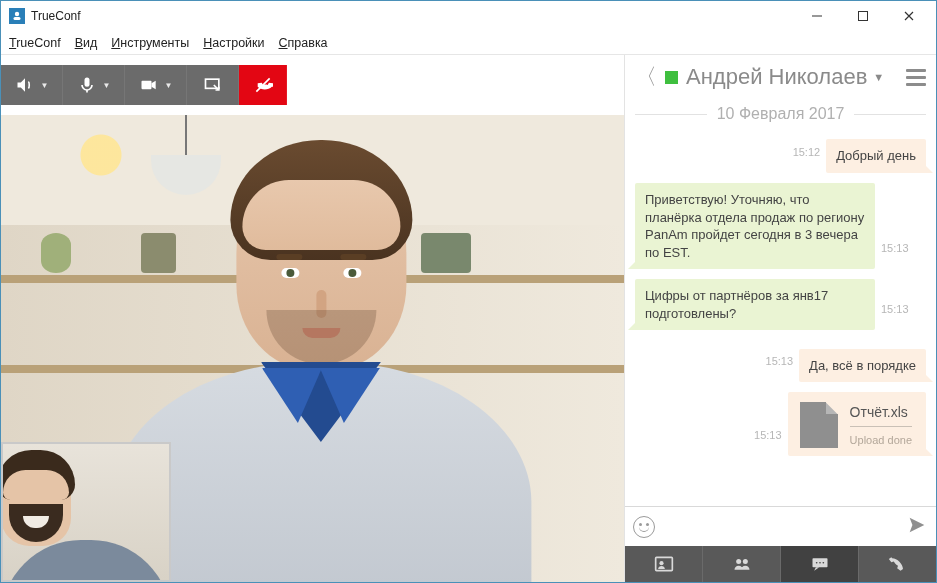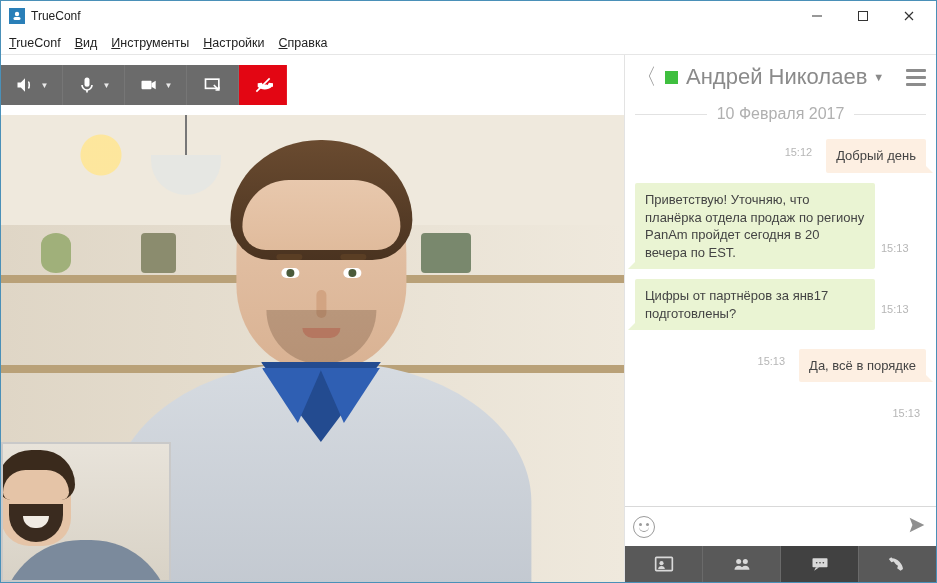--- a/index.html
+++ b/index.html
@@ -89,21 +89,21 @@
 
   .chat-body{flex:1;overflow:hidden;padding:4px 10px 6px 10px;font-size:13px;color:#444;}
   .date-sep{display:flex;align-items:center;color:#b0b0b0;font-size:16px;margin:2px 0 8px;}
   .date-sep:before,.date-sep:after{content:"";flex:1;height:1px;background:#e2e2e2;}
   .date-sep span{padding:0 10px;}
 
   .row-msg{display:flex;align-items:flex-end;margin-bottom:10px;}
   .row-msg.right-al{justify-content:flex-end;}
   .ts{font-size:11px;color:#b6b6b6;margin:15px 6px;}
   .bubble{max-width:240px;padding:8px 10px;border-radius:2px;line-height:1.35;position:relative;}
-  .bubble.out{background:#fdefe2;margin-left:8px;}
+  .bubble.out{background:#fdefe2;}
   .bubble.in{background:#eaf4d3;}
   .bubble.out:after{content:"";position:absolute;right:-7px;bottom:0;border:7px solid transparent;border-left-color:#fdefe2;border-bottom-color:#fdefe2;}
   .bubble.in:after{content:"";position:absolute;left:-7px;bottom:0;border:7px solid transparent;border-right-color:#eaf4d3;border-bottom-color:#eaf4d3;}
 
   .file-bubble{background:#fdefe2;padding:10px 14px 8px 12px;display:flex;gap:12px;align-items:center;}
   .file-icon{width:38px;height:46px;background:#8f8f8f;position:relative;}
   .file-icon:before{content:"";position:absolute;top:0;right:0;width:12px;height:12px;background:#fdefe2;}
   .file-icon:after{content:"";position:absolute;top:0;right:0;width:12px;height:12px;background:#b6b6b6;clip-path:polygon(0 0,100% 100%,0 100%);}
   .file-meta .fname{font-size:14px;color:#555;border-bottom:1px solid #c9c0b6;padding-bottom:4px;margin-bottom:6px;}
   .file-meta .fstatus{font-size:11px;color:#b3a79a;}
@@ -258,36 +258,43 @@
       <div class="date-sep">
           <span>10 Февраля 2017</span>
         </div>
 
       <div class="row-msg right-al">
         <span class="ts">15:12</span>
         <div class="bubble out">Добрый день</div>
       </div>
 
       <div class="row-msg">
-        <div class="bubble in">Приветствую! Уточняю, что планёрка отдела продаж по региону PanAm пройдет сегодня в 20 вечера по EST.</div>
+        <div class="bubble in">Приветствую! Уточняю, что планёрка отдела продаж по региону PanAm пройдет сегодня в 3 вечера по EST.</div>
         <span class="ts">15:13</span>
       </div>
 
       <div class="row-msg">
         <div class="bubble in">Цифры от партнёров за янв17 подготовлены?</div>
         <span class="ts">15:13</span>
       </div>
 
       <div class="row-msg right-al">
         <span class="ts">15:13</span>
         <div class="bubble out">Да, всё в порядке</div>
       </div>
 
       <div class="row-msg right-al">
         <span class="ts">15:13</span>
+        <div class="bubble out file-bubble">
+          <div class="file-icon"></div>
+          <div class="file-meta">
+            <div class="fname">Отчёт.xls</div>
+            <div class="fstatus">Upload done</div>
+          </div>
+        </div>
       </div>
     </div>
 
     <div class="chat-input">
       <div class="smiley"></div>
       <input class="msg-input" placeholder="" style="">
       <div class="send">
         <svg viewBox="0 0 24 24">
             <path d="M4 4l16 8-16 8 3-8-3-8z"></path>
           </svg>

